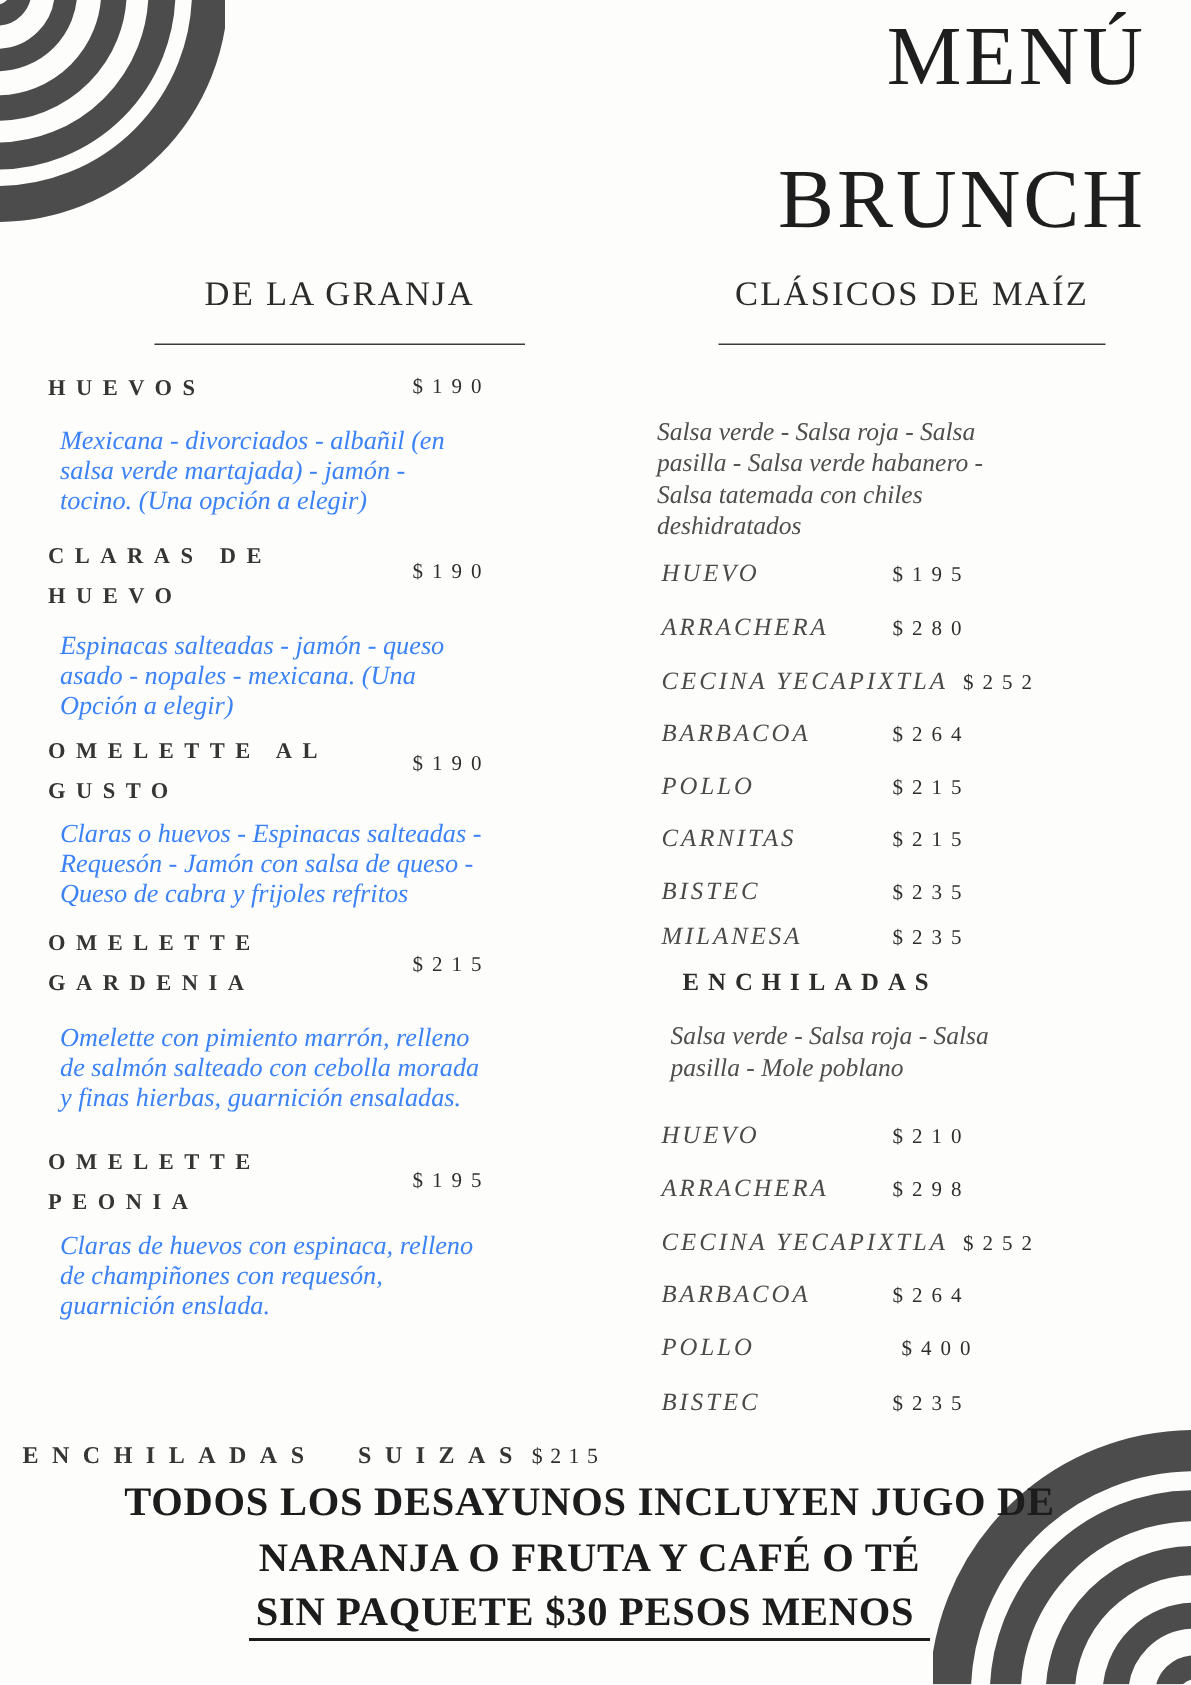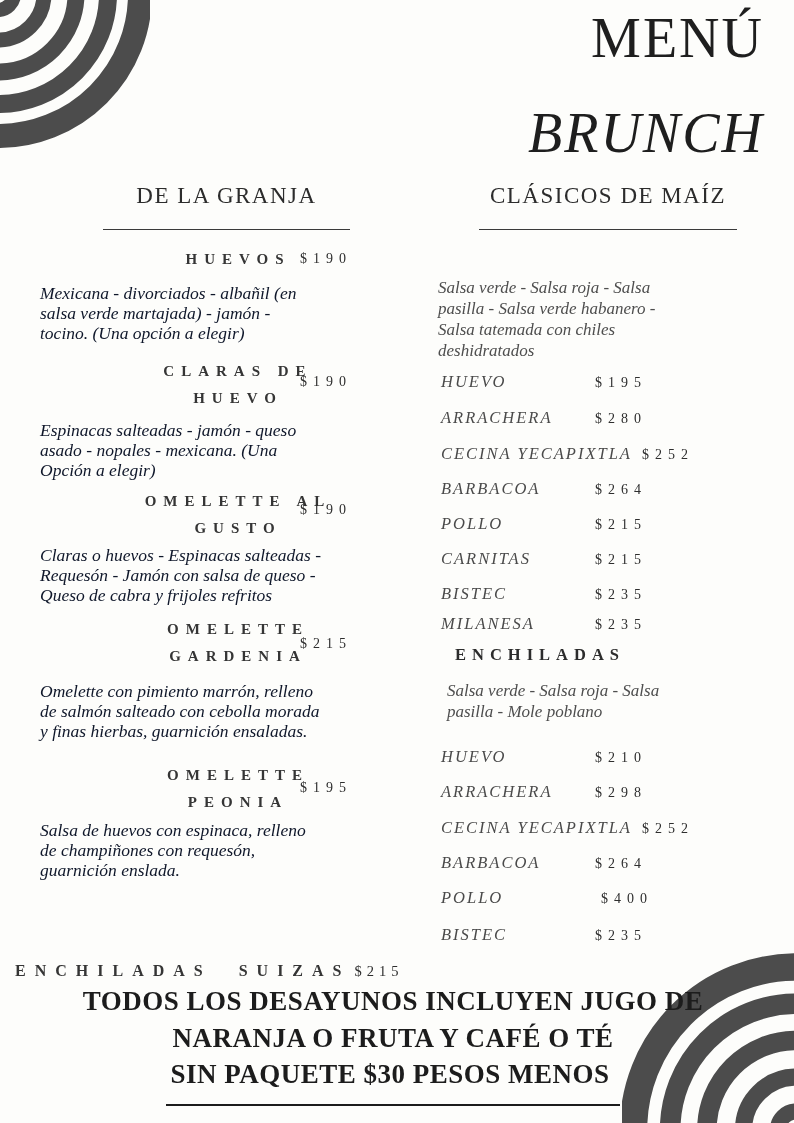--- a/index.html
+++ b/index.html
@@ -12,43 +12,43 @@
   }
   .corner { position: absolute; pointer-events: none; }
   #corner-tl { top: 0; left: 0; }
   #corner-br { bottom: 0; right: 0; transform: rotate(180deg); }
 
   .title-line {
     position: absolute; right: 30px; text-align: right;
     font-size: 56px; letter-spacing: 2px; color: #1e1e1e; white-space: nowrap;
   }
   #title-line1 { top: 6px; }
-  #title-line2 { top: 101px; font-style: italic; }
+  #title-line2 { top: 101px; }
 
   .col-heading {
     position: absolute; text-align: center;
     font-size: 23px; letter-spacing: 1.5px; color: #2c2c2c;
     border-bottom: 1.5px solid #3a3a3a; padding-bottom: 20px; white-space: nowrap;
   }
   #heading-left  { left: 103px; top: 183px; width: 247px; }
   #heading-right { left: 479px; top: 183px; width: 258px; }
 
-  .lrow { position: absolute; left: 57px; width: 362px; text-align: center; }
+  .lrow { position: absolute; left: 32px; width: 362px; }
   .lname {
     font-size: 15px; font-weight: bold; letter-spacing: 7px;
     color: #353535; line-height: 27px; white-space: pre-line;
   }
   .lprice {
     position: absolute; left: 243px;
     font-size: 14px; letter-spacing: 6px; color: #2e2e2e; white-space: nowrap;
   }
   .ldesc {
     position: absolute; left: 40px; width: 380px;
     font-style: italic; font-size: 17.5px; line-height: 20px;
-    color: #0f172a; white-space: pre-line;
+    color: #3b82f6; white-space: pre-line;
   }
 
   .rsection-title {
     position: absolute; font-size: 16.5px; font-weight: bold;
     letter-spacing: 6px; color: #2c2c2c; white-space: nowrap;
   }
   #chilaquiles-title { left: 452px; top: 245px; }
   #enchiladas-title  { left: 455px; top: 645px; }
   .rdesc {
     position: absolute; font-style: italic; font-size: 17px; line-height: 21px;
@@ -72,21 +72,21 @@
   #suizas-row .sprice { font-size: 14.5px; letter-spacing: 5px; color: #2e2e2e; margin-left: 4px; white-space: nowrap; }
 
   .footer-line {
     position: absolute; left: 0; width: 786px; text-align: center;
     font-weight: bold; font-size: 27px; letter-spacing: 0.5px; color: #1c1c1c; white-space: nowrap;
   }
   #footer-line1 { top: 986px; }
   #footer-line2 { top: 1023px; }
   #footer-line3 { top: 1059px; }
   #footer-line3 .underlined {
-    display: inline-block; border-bottom: 2.5px solid #1c1c1c; padding: 0 10px 14px 4px;
+    display: inline-block; border-bottom: 2.5px solid #1c1c1c; padding: 0 10px 2px 4px;
   }
 </style>
 </head>
 <body>
 
 <div class="page">
 
   <svg id="corner-tl" class="corner" width="150" height="150" viewBox="0 0 150 150">
     <g fill="none" stroke="#4c4c4c">
       <circle cx="-2" cy="-6" r="16" stroke-width="14"></circle>
@@ -145,21 +145,21 @@
   </div>
   <div class="ldesc" style="top:681px">Omelette con pimiento marrón, relleno
 de salmón salteado con cebolla morada
 y finas hierbas, guarnición ensaladas.</div>
 
   <div class="lrow" style="top:762px">
     <div class="lname">OMELETTE
 PEONIA</div>
     <div class="lprice" style="top:18px">$195</div>
   </div>
-  <div class="ldesc" style="top:820px">Salsa de huevos con espinaca, relleno
+  <div class="ldesc" style="top:820px">Claras de huevos con espinaca, relleno
 de champiñones con requesón,
 guarnición enslada.</div>
 
   <div id="suizas-row">
     <span class="sname">ENCHILADAS SUIZAS</span>
     <span class="sprice">$215</span>
   </div>
 
   <div id="chilaquiles-desc" class="rdesc">Salsa verde - Salsa roja - Salsa
 pasilla - Salsa verde habanero -

